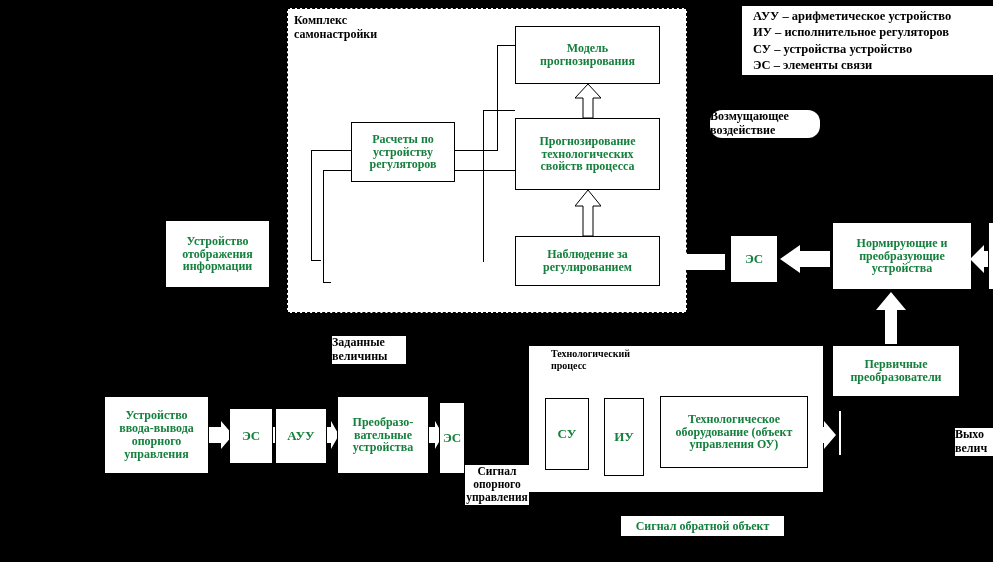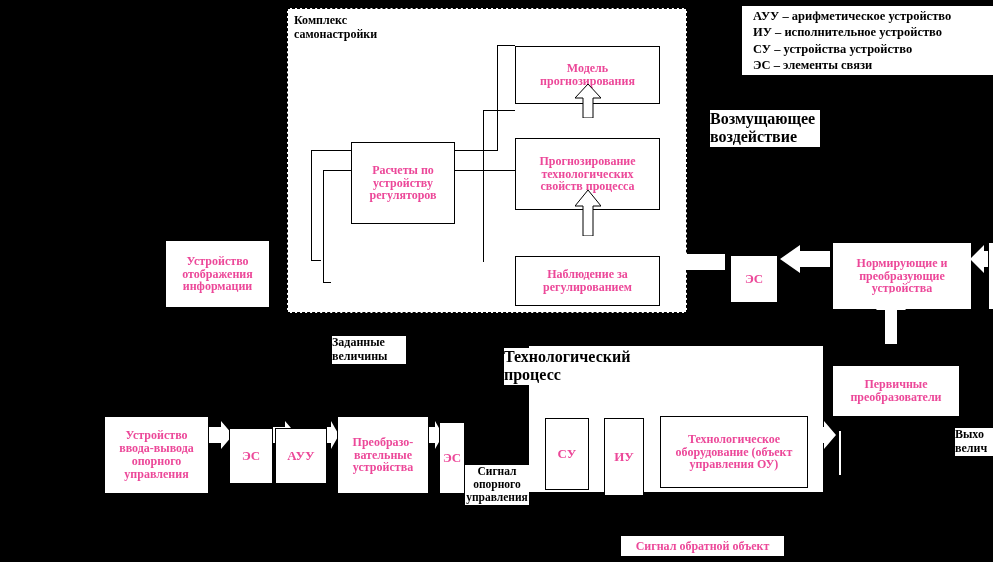--- a/index.html
+++ b/index.html
@@ -15,22 +15,21 @@
     position:absolute;
     background:#fff;
     border:1px solid #000;
     box-sizing:border-box;
     display:flex;
     align-items:center;
     justify-content:center;
     text-align:center;
     font-weight:bold;
     line-height:1.08;
-    color:#ec4899;
-    margin-top:20px;
+    color:#15803d;
   }
   .plain{
     position:absolute;
     background:#fff;
     box-sizing:border-box;
     color:#000;
     font-weight:bold;
     line-height:1.15;
   }
   .dashed{
@@ -58,21 +57,21 @@
   
   .ln{position:absolute;background:#000;}
 </style>
 </head>
 <body>
 
 <div id="root">
 
   <div class="legend" style="left:742px;top:6px;width:251px;font-size:12.5px;">
     <div>АУУ – арифметическое устройство</div>
-    <div>ИУ – исполнительное устройство</div>
+    <div>ИУ – исполнительное регуляторов</div>
     <div>СУ – устройства устройство</div>
     <div>ЭС – элементы связи</div>
   </div>
 
   <div class="dashed" style="left:287px;top:8px;width:400px;height:305px;"></div>
   <div class="plain" style="left:294px;top:14px;width:120px;font-size:12px;white-space:pre-line;">Комплекс
 самонастройки</div>
 
   <div class="ln" style="left:311px;top:150px;width:40px;height:1px;"></div>
   <div class="ln" style="left:311px;top:150px;width:1px;height:110px;"></div>
@@ -87,21 +86,21 @@
   <div class="ln" style="left:455px;top:150px;width:43px;height:1px;"></div>
 
   <div class="ln" style="left:455px;top:170px;width:60px;height:1px;"></div>
 
   <div class="ln" style="left:483px;top:110px;width:1px;height:152px;"></div>
   <div class="ln" style="left:483px;top:110px;width:32px;height:1px;"></div>
 
   <div class="box" style="left:515px;top:26px;width:145px;height:58px;font-size:12px;white-space:pre-line;">Модель
 прогнозирования</div>
 
-  <div class="box" style="left:351px;top:122px;width:104px;height:82px;font-size:12px;white-space:pre-line;">Расчеты по
+  <div class="box" style="left:351px;top:122px;width:104px;height:60px;font-size:12px;white-space:pre-line;">Расчеты по
 устройству
 регуляторов</div>
 
   <div class="box" style="left:515px;top:118px;width:145px;height:72px;font-size:12px;white-space:pre-line;">Прогнозирование
 технологических
 свойств процесса</div>
 
   <div class="box" style="left:515px;top:236px;width:145px;height:50px;font-size:12px;white-space:pre-line;">Наблюдение за
 регулированием</div>
 
@@ -110,21 +109,21 @@
   </svg>
 
   <svg style="position:absolute;left:575px;top:190px;width:26px;height:46px;">
     <polygon points="8,46 8,16 0,16 13,0 26,16 18,16 18,46" fill="#fff" stroke="#000" stroke-width="1"></polygon>
   </svg>
 
   <svg style="position:absolute;left:663px;top:248px;width:62px;height:28px;">
     <polygon points="0,14 20,0 20,6 62,6 62,22 20,22 20,28" fill="#fff"></polygon>
   </svg>
 
-  <div class="plain" style="left:710px;top:110px;width:110px;font-size:16px;white-space:pre-line;">Возмущающее
+  <div class="plain" style="left:710px;top:110px;width:110px;font-size:12px;white-space:pre-line;border-radius:12px;">Возмущающее
 воздействие</div>
 
   <div class="box" style="left:165px;top:220px;width:105px;height:68px;font-size:12px;white-space:pre-line;">Устройство
 отображения
 информации</div>
 
   <div class="box" style="left:730px;top:235px;width:48px;height:48px;font-size:13px;">ЭС</div>
 
   <svg style="position:absolute;left:780px;top:245px;width:50px;height:28px;">
     <polygon points="0,14 20,0 20,6 50,6 50,22 20,22 20,28" fill="#fff"></polygon>
@@ -143,21 +142,21 @@
     <polygon points="9,52 9,18 0,18 15,0 30,18 21,18 21,52" fill="#fff"></polygon>
   </svg>
 
   <div class="box" style="left:832px;top:345px;width:128px;height:52px;font-size:12px;white-space:pre-line;">Первичные
 преобразователи</div>
 
   <div class="plain" style="left:332px;top:336px;width:74px;font-size:12px;white-space:pre-line;">Заданные
 величины</div>
 
   <div class="solidregion" style="left:528px;top:345px;width:296px;height:148px;"></div>
-  <div class="plain" style="left:504px;top:348px;width:116px;font-size:16px;white-space:pre-line;">Технологический
+  <div class="plain" style="left:551px;top:348px;width:116px;font-size:10px;white-space:pre-line;">Технологический
 процесс</div>
 
   <svg style="position:absolute;left:688px;top:368px;width:30px;height:32px;">
     <polygon points="9,0 21,0 21,14 30,14 15,32 0,14 9,14" fill="#fff"></polygon>
   </svg>
 
   <div class="box" style="left:104px;top:396px;width:105px;height:78px;font-size:12px;white-space:pre-line;">Устройство
 ввода-вывода
 опорного
 управления</div>

